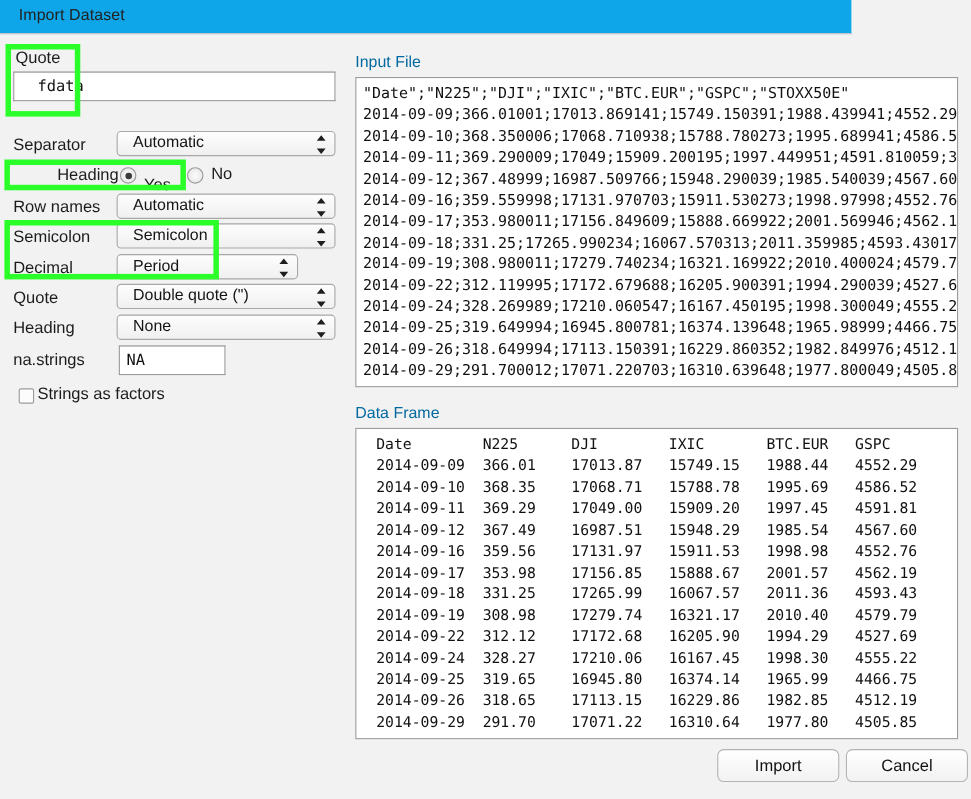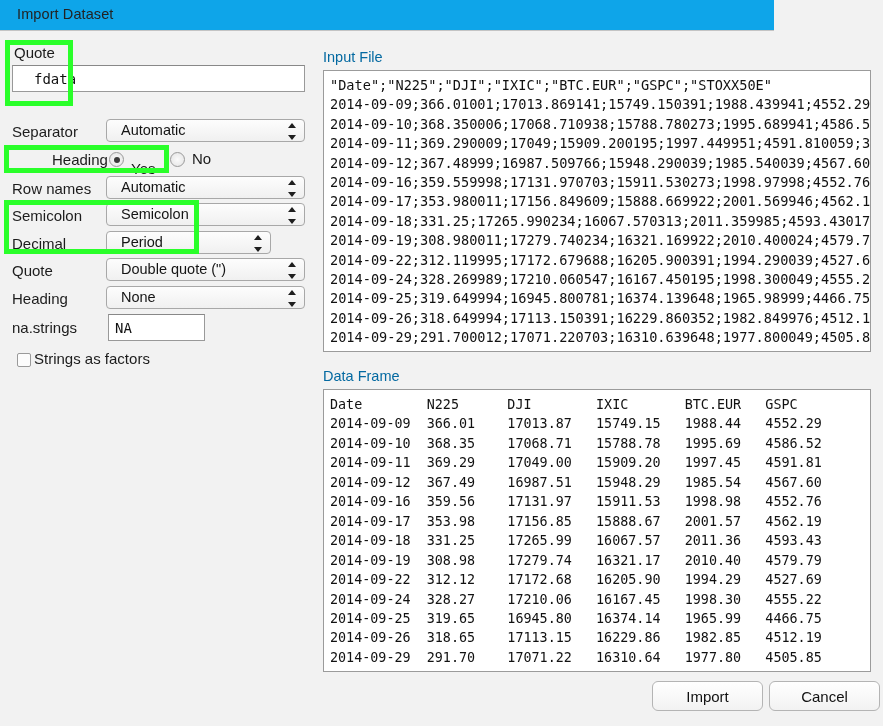--- a/index.html
+++ b/index.html
@@ -230,21 +230,21 @@
 2014-09-18;331.25;17265.990234;16067.570313;2011.359985;4593.430176;3228.929932
 2014-09-19;308.980011;17279.740234;16321.169922;2010.400024;4579.790039;3231.879883
 2014-09-22;312.119995;17172.679688;16205.900391;1994.290039;4527.689941;3194.159912
 2014-09-24;328.269989;17210.060547;16167.450195;1998.300049;4555.220215;3170.070068
 2014-09-25;319.649994;16945.800781;16374.139648;1965.98999;4466.750000;3139.580078
 2014-09-26;318.649994;17113.150391;16229.860352;1982.849976;4512.190186;3178.429932
 2014-09-29;291.700012;17071.220703;16310.639648;1977.800049;4505.850098;3133.580078</pre>
   </div>
 
   <div class="seclabel" style="left:5px; top:337px;">Data Frame</div>
-  <div class="codebox df" style="left:5px; top:358px; width:548px; height:283px;">
+  <div class="codebox df" style="left:5px; top:358px; width:548px; height:283px;text-align:center;">
     <pre id="df-text">Date        N225      DJI        IXIC       BTC.EUR   GSPC      
 2014-09-09  366.01    17013.87   15749.15   1988.44   4552.29   
 2014-09-10  368.35    17068.71   15788.78   1995.69   4586.52   
 2014-09-11  369.29    17049.00   15909.20   1997.45   4591.81   
 2014-09-12  367.49    16987.51   15948.29   1985.54   4567.60   
 2014-09-16  359.56    17131.97   15911.53   1998.98   4552.76   
 2014-09-17  353.98    17156.85   15888.67   2001.57   4562.19   
 2014-09-18  331.25    17265.99   16067.57   2011.36   4593.43   
 2014-09-19  308.98    17279.74   16321.17   2010.40   4579.79   
 2014-09-22  312.12    17172.68   16205.90   1994.29   4527.69   

